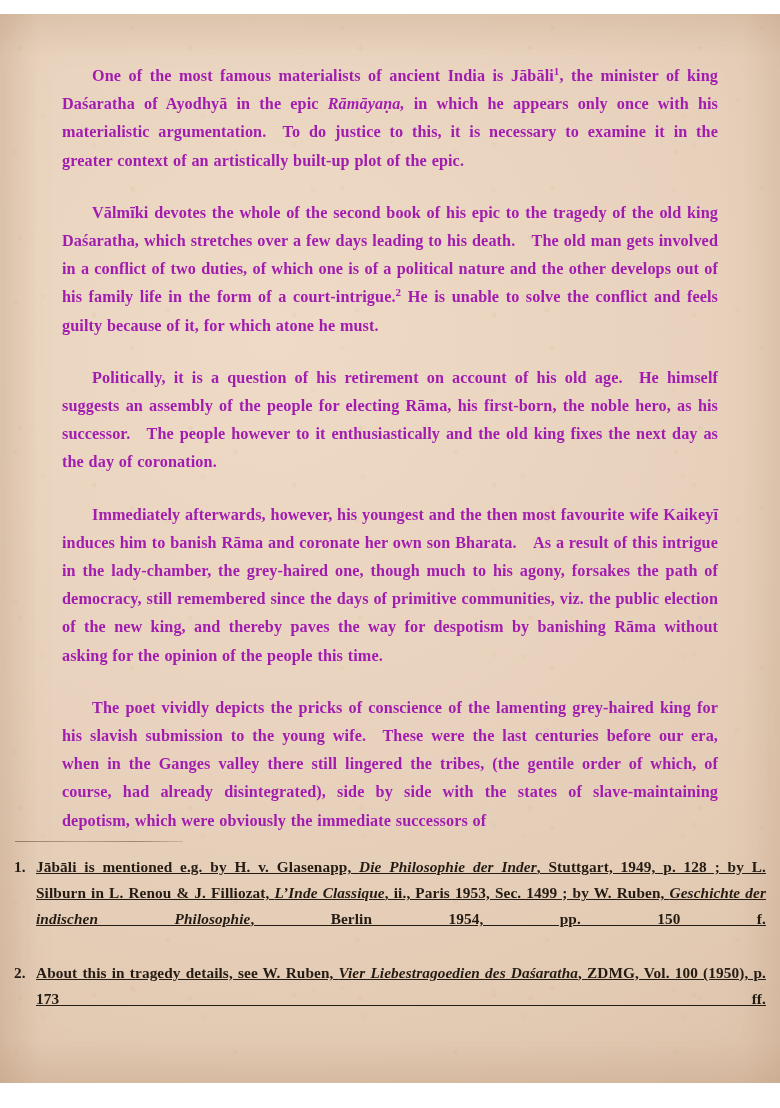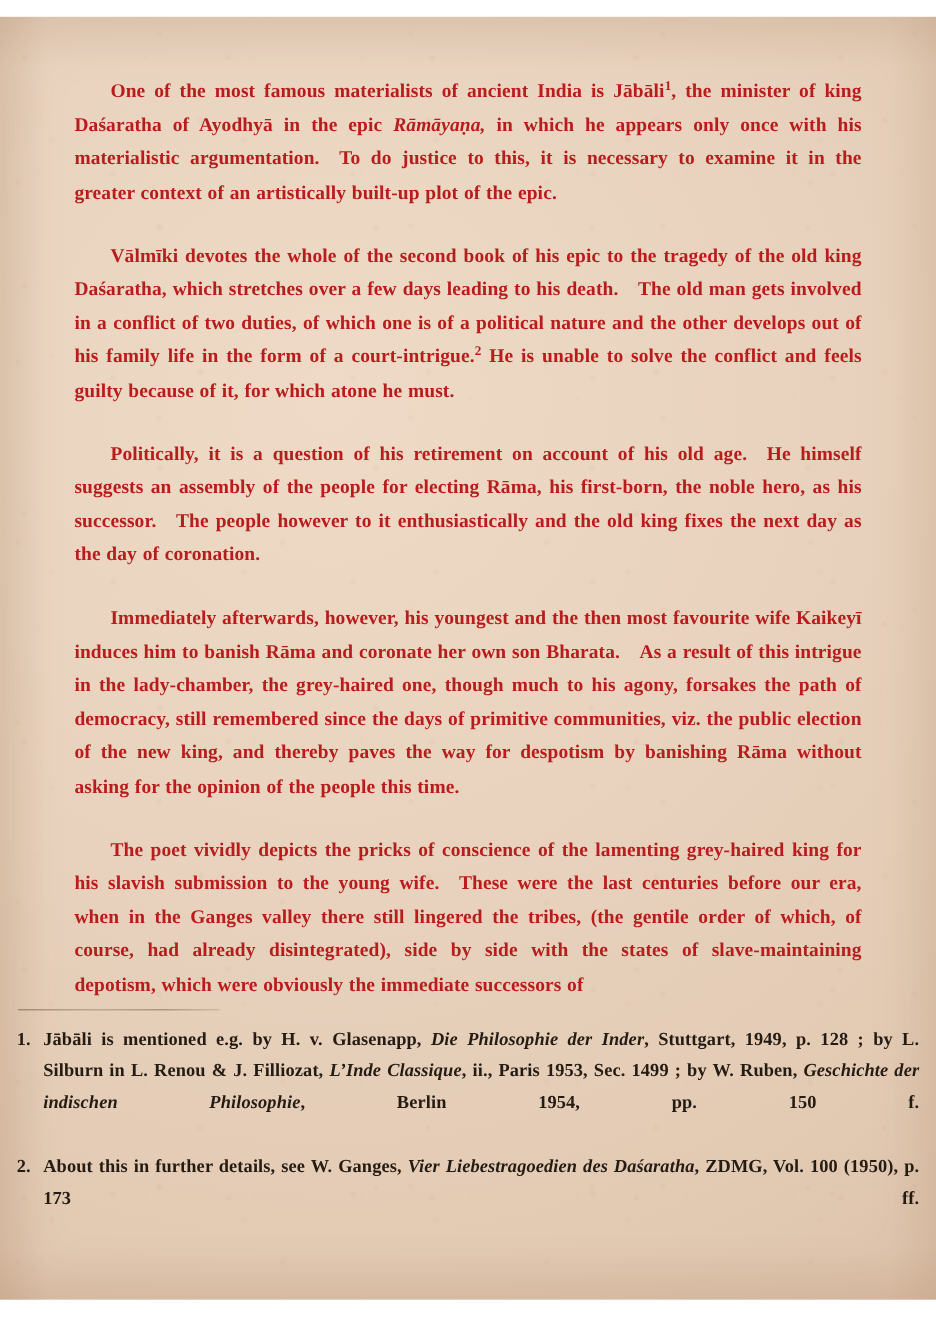--- a/index.html
+++ b/index.html
@@ -68,21 +68,21 @@
     top: 62px;
     width: 656px;
   }
 
   p.body-par {
     margin: 0 0 24px 0;
     text-indent: 30px;
     text-align: justify;
     font-size: 16.2px;
     line-height: 28.2px;
-    color: #b91c1c;
+    color: #a21caf;
     letter-spacing: .1px;
     word-spacing: .6px;
     font-weight: 600;
   }
   p.body-par:last-child { margin-bottom: 0; }
 
   .it { font-style: italic; }
   sup.fn-ref {
     font-size: 11px;
     font-weight: 700;
@@ -117,20 +117,21 @@
   }
   .fn-num {
     flex: 0 0 auto;
     width: 22px;
     text-align: left;
   }
   .fn-text {
     flex: 1 1 auto;
     text-align: justify;
     word-spacing: .9px;
+    text-decoration: underline;
   }
   .fn-text::after {
     content: "";
     display: inline-block;
     width: 100%;
   }
 </style>
 </head>
 <body>
 
@@ -150,17 +151,17 @@
 
   <div class="footnotes">
     <div class="fn-rule"></div>
     <div id="footnote-list">
         <div class="fn-item">
           <span class="fn-num">1.</span>
           <span class="fn-text"><span>Jābāli is mentioned e.g. by H. v. Glasenapp, </span><span class="it">Die Philosophie der Inder</span><span>, Stuttgart, 1949, p. 128 ; by L. Silburn in L. Renou &amp; J. Filliozat, </span><span class="it">L’Inde Classique</span><span>, ii., Paris 1953, Sec. 1499 ; by W. Ruben, </span><span class="it">Geschichte der indischen Philosophie</span><span>, Berlin 1954, pp. 150 f.</span></span>
         </div>
         <div class="fn-item">
           <span class="fn-num">2.</span>
-          <span class="fn-text"><span>About this in further details, see W. Ganges, </span><span class="it">Vier Liebestragoedien des Daśaratha</span><span>, ZDMG, Vol. 100 (1950), p. 173 ff.</span></span>
+          <span class="fn-text"><span>About this in tragedy details, see W. Ruben, </span><span class="it">Vier Liebestragoedien des Daśaratha</span><span>, ZDMG, Vol. 100 (1950), p. 173 ff.</span></span>
         </div>
       </div>
   </div>
 </div>
 
 </body></html>

